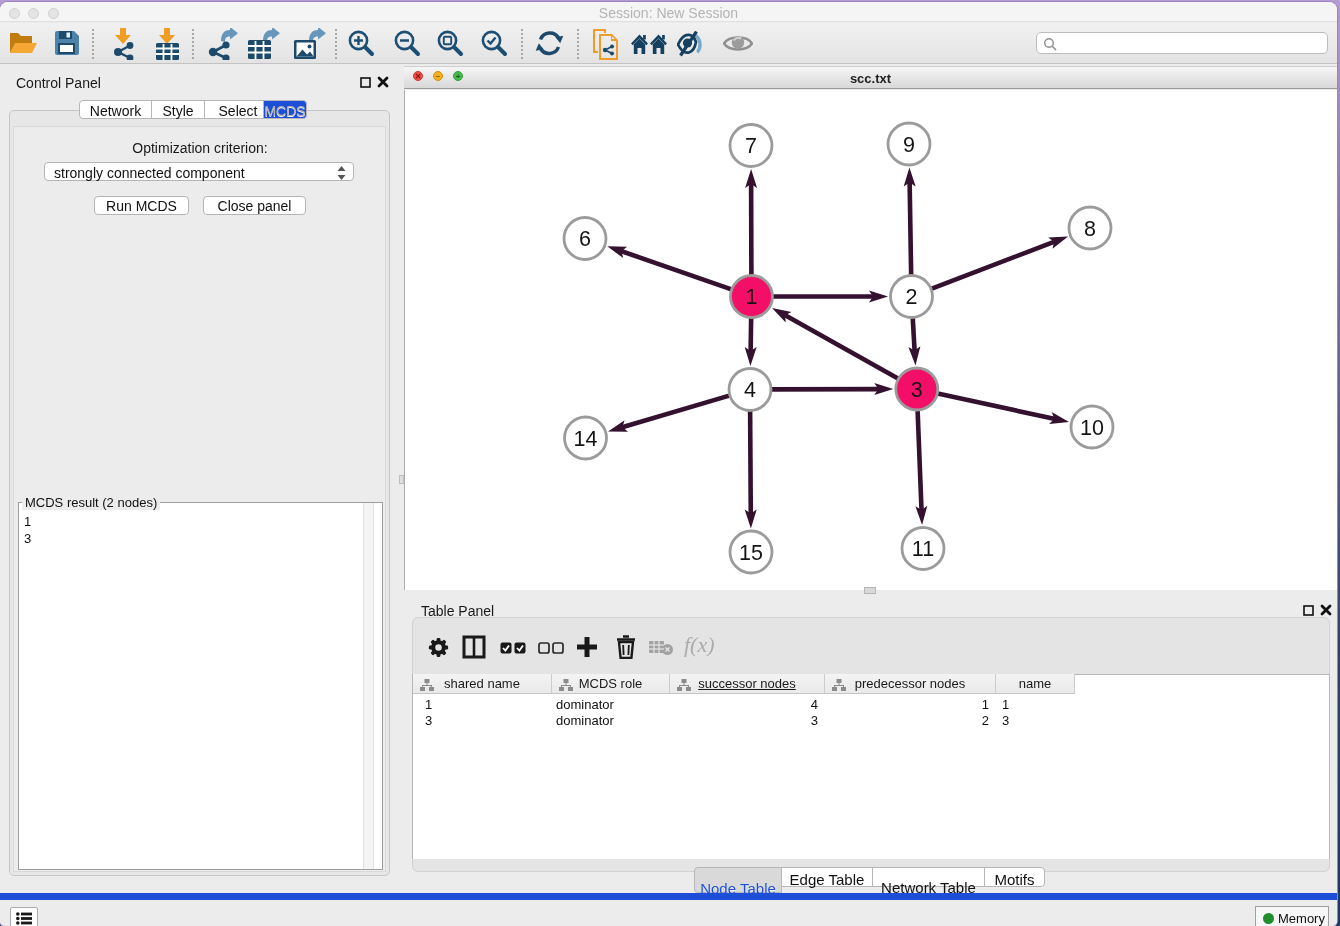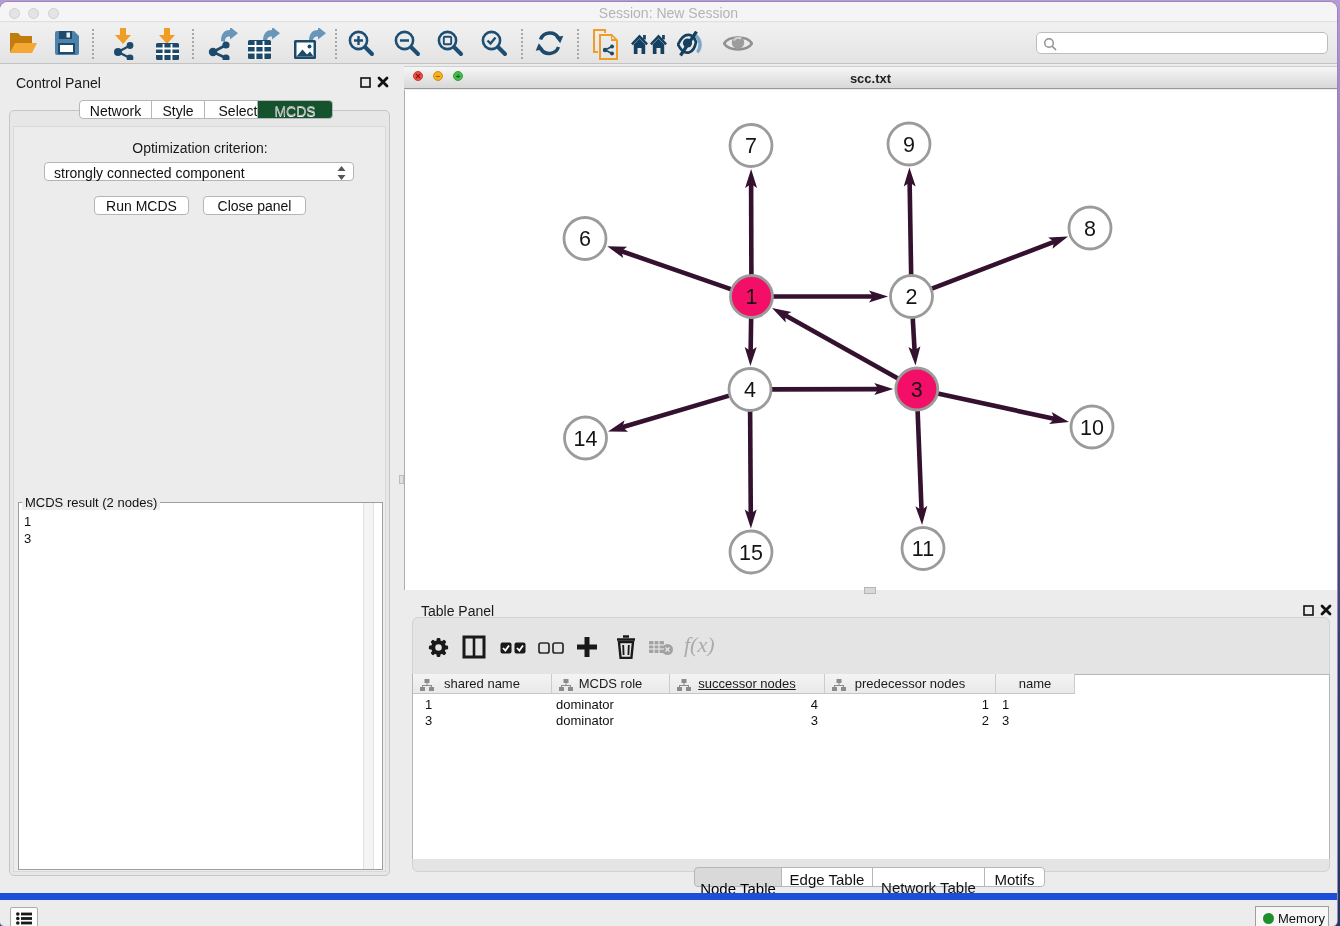--- a/index.html
+++ b/index.html
@@ -184,21 +184,21 @@
     <svg style="position:absolute;left:377px;top:11px;" width="12" height="12" viewBox="0 0 12 12">
         <path d="M2 2 L10 10 M10 2 L2 10" stroke="#111" stroke-width="2.8" stroke-linecap="round"></path>
       </svg>
 
     <div style="position:absolute;left:9px;top:45px;width:381px;height:766px;background:#e7e7e7;border:1px solid #c6c6c6;border-radius:5px;"></div>
     <div style="position:absolute;left:13px;top:61px;width:373px;height:746px;background:#ececec;border:1px solid #d9d9d9;"></div>
 
     <div class="tab" style="left:79px;top:35px;width:73px;border-radius:4px 0 0 4px;">Network</div>
     <div class="tab" style="left:151px;top:35px;width:54px;">Style</div>
     <div class="tab" style="left:204px;top:35px;width:60px;padding-left:8px;">Select</div>
-    <div class="tab" style="left:257px;top:35px;width:76px;border-radius:0 4px 4px 0;background:#14532d;color:#b0b0b0;text-shadow:0 1px 0 #f5f5f5;">MCDS</div>
+    <div class="tab" style="left:263px;top:35px;width:44px;border-radius:0 4px 4px 0;background:#1d4ed8;color:#b0b0b0;text-shadow:0 1px 0 #f5f5f5;">MCDS</div>
 
     <div style="position:absolute;left:0;top:75px;width:400px;text-align:center;font-size:14px;color:#1a1a1a;">Optimization criterion:</div>
     <div class="wbtn" style="left:44px;top:97px;width:310px;height:19px;border-radius:4px;">
       <div style="position:absolute;left:9px;top:2px;">strongly connected component</div>
       <svg style="position:absolute;right:7px;top:3px;" width="9" height="14" viewBox="0 0 9 14">
         <path d="M4.5 0 L8.5 5 H0.5 Z" fill="#555"></path>
           <path d="M4.5 14 L8.5 9 H0.5 Z" fill="#555"></path>
       </svg>
     </div>
     <div class="wbtn" style="left:94px;top:131px;width:95px;height:19px;border-radius:4px;padding-top:1px;">Run MCDS</div>
@@ -387,21 +387,21 @@
     <div class="trow" style="left:152px;top:103px;">dominator</div>
     <div class="trow" style="left:266px;top:103px;width:148px;text-align:right;">4</div>
     <div class="trow" style="left:421px;top:103px;width:164px;text-align:right;">1</div>
     <div class="trow" style="left:598px;top:103px;">1</div>
     <div class="trow" style="left:21px;top:119px;">3</div>
     <div class="trow" style="left:152px;top:119px;">dominator</div>
     <div class="trow" style="left:266px;top:119px;width:148px;text-align:right;">3</div>
     <div class="trow" style="left:421px;top:119px;width:164px;text-align:right;">2</div>
     <div class="trow" style="left:598px;top:119px;">3</div>
 
-    <div class="tab" style="left:290px;top:273px;width:88px;border-radius:4px 0 0 4px;background:#d9d9d9;color:#000000;text-shadow:0 1px 0 #f3f3f3;padding-top:12px;height:20px;font-size:15px;">Node Table</div>
+    <div class="tab" style="left:290px;top:273px;width:88px;border-radius:4px 0 0 4px;background:#d9d9d9;color:#1d4ed8;text-shadow:0 1px 0 #f3f3f3;padding-top:12px;height:26px;font-size:15px;">Node Table</div>
     <div class="tab" style="left:377px;top:273px;width:92px;padding-top:3px;height:20px;font-size:15px;">Edge Table</div>
     <div class="tab" style="left:468px;top:273px;width:113px;padding-top:11px;height:20px;font-size:15px;">Network Table</div>
     <div class="tab" style="left:580px;top:273px;width:61px;border-radius:0 4px 4px 0;padding-top:3px;height:20px;font-size:15px;">Motifs</div>
   </div>
 
   <div style="position:absolute;left:0;top:891px;width:1337px;height:33px;background:#ececec;border-top:7px solid #1d4ed8;">
     <div style="position:absolute;left:10px;top:7px;width:28px;height:22px;background:#fdfdfd;border:1px solid #ababab;border-radius:2px;">
       <svg style="position:absolute;left:5px;top:4px;" width="16" height="13" viewBox="0 0 16 13">
         <g fill="#191919">
             <circle cx="1.8" cy="2" r="1.8"></circle>

